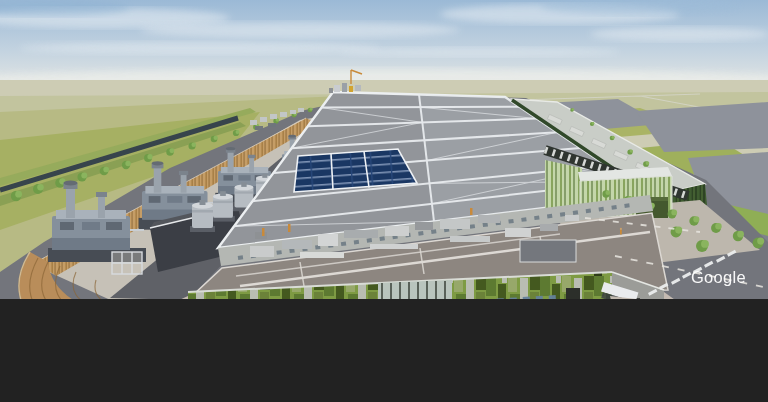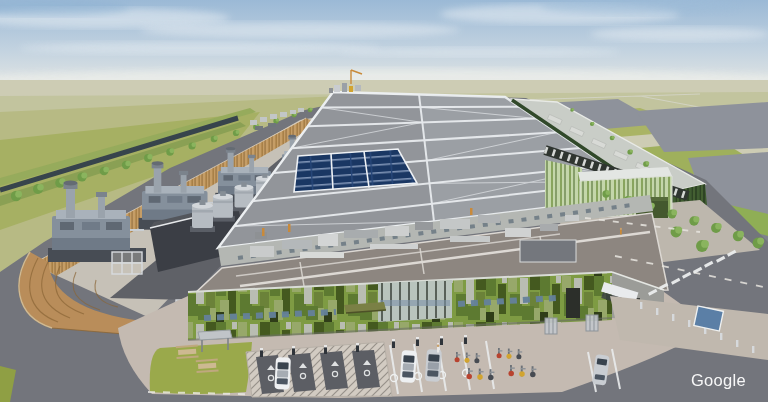--- a/index.html
+++ b/index.html
@@ -1,16 +1,16 @@
 <!DOCTYPE html>
 <html><head>
 <meta charset="utf-8">
 <style>
   html,body{margin:0;padding:0;background:#222;}
-  .stage{position:relative;width:768px;height:402px;overflow:hidden;font-family:"Liberation Sans",sans-serif;}
+  .stage{position:relative;width:768px;height:299px;overflow:hidden;font-family:"Liberation Sans",sans-serif;}
   .stage svg{display:block;}
   .watermark{position:absolute;right:22px;bottom:12px;color:#fff;opacity:.95;
     font-size:16.5px;font-weight:500;letter-spacing:.3px;
     font-family:"Liberation Sans",sans-serif;}
 </style>
 </head>
 <body>
 
 <div class="stage">
 <svg width="768" height="402" viewBox="0 0 768 402" xmlns="http://www.w3.org/2000/svg">

